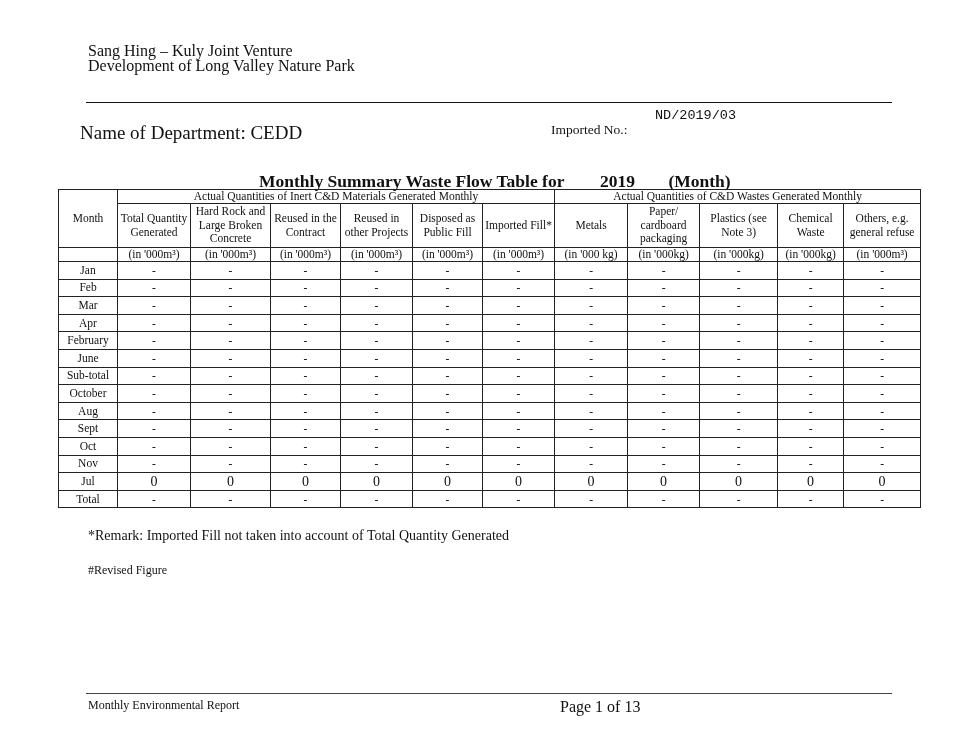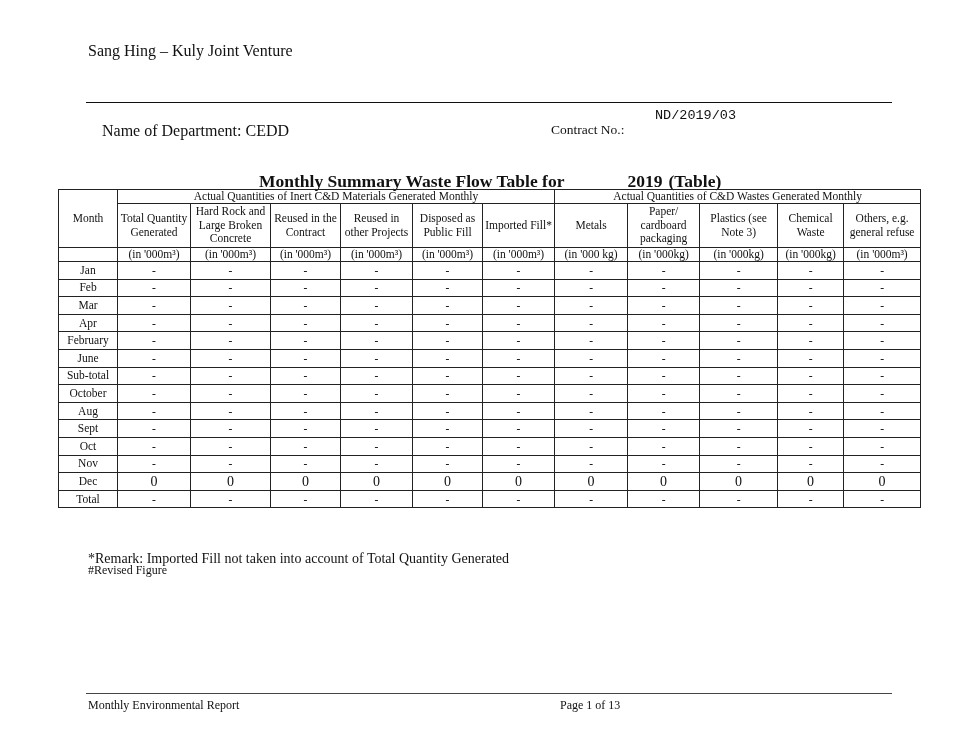--- a/index.html
+++ b/index.html
@@ -2,59 +2,60 @@
 <html><head>
 <meta charset="utf-8">
 <style>
   html, body { margin: 0; padding: 0; background: #ffffff; }
   body {
     width: 979px; height: 755px; position: relative; overflow: hidden;
     font-family: "Liberation Serif", "DejaVu Serif", serif; color: #111;
   }
   .hdr { position: absolute; left: 88px; top: 44px; font-size: 16px; line-height: 14.5px; }
   .hdr-rule { position: absolute; left: 86px; top: 102px; width: 806px; height: 0; border-top: 1.6px solid #111; }
-  .dept { position: absolute; left: 102px; top: 122px; font-size: 16px; }
+  .dept { position: absolute; left: 80px; top: 122px; font-size: 19px; }
   .contract-lbl { position: absolute; left: 551px; top: 122px; font-size: 13.5px; }
   .contract-val { position: absolute; left: 655px; top: 108px; font-size: 13.5px; font-family: Liberation Mono, monospace; }
   .title { position: absolute; left: 259px; top: 171px; font-size: 17.5px; font-weight: bold; white-space: nowrap; }
-  .title .year { display: inline-block; width: 90px; text-align: right; border-bottom: 1.5px solid #111; margin: 0 6px 16px 8px; line-height: 16px; }
+  .title .year { display: inline-block; width: 90px; text-align: center; border-bottom: 1.5px solid #111; margin: 0 6px 16px 8px; line-height: 16px; }
   table.wf {
     position: absolute; left: 58px; top: 189px; width: 862px;
     border-collapse: collapse; table-layout: fixed; font-size: 11.5px;
   }
   table.wf td, table.wf th {
     border: 1px solid #222; padding: 0; text-align: center; font-weight: normal;
     line-height: 13px; overflow: hidden; white-space: nowrap;
   }
   table.wf { border: 1.5px solid #222; }
   .grp { height: 14px; }
   .colh { height: 43px; white-space: normal !important; line-height: 13.5px !important; }
   .unit { height: 13px; margin-top: 35px; }
   .drow td { height: 16.6px; }
   .drow.zero td.v { font-size: 14px; }
-  .remark { position: absolute; left: 88px; top: 528px; font-size: 14px; margin-top: 23px; }
+  .remark { position: absolute; left: 88px; top: 528px; font-size: 14px; }
   .revised { position: absolute; left: 88px; top: 563px; font-size: 12px; }
   .ftr-rule { position: absolute; left: 86px; top: 693px; width: 806px; height: 0; border-top: 1.4px solid #444; }
   .ftr-left { position: absolute; left: 88px; top: 698px; font-size: 12px; }
-  .ftr-right { position: absolute; left: 560px; top: 698px; font-size: 12px; text-align: right; }
+  .ftr-right { position: absolute; left: 560px; top: 698px; font-size: 16px; text-align: right; }
 </style>
 </head>
 <body>
 
 <div class="hdr">
   <div>Sang Hing – Kuly Joint Venture</div>
+  <div>Development of Long Valley Nature Park</div>
 </div>
 <div class="hdr-rule"></div>
 
 <div class="dept">Name of Department: CEDD</div>
-<div class="contract-lbl">Contract No.:</div>
+<div class="contract-lbl">Imported No.:</div>
 <div class="contract-val">ND/2019/03</div>
 
 <div class="title">
-  <span>Monthly Summary Waste Flow Table for</span><span class="year">2019</span><span>(Table)</span>
+  <span>Monthly Summary Waste Flow Table for</span><span class="year">2019</span><span>(Month)</span>
 </div>
 
 <table class="wf">
   <colgroup>
     <col style="width:59px">
       <col style="width:73px">
       <col style="width:80px">
       <col style="width:70px">
     <col style="width:72px">
       <col style="width:70px">
@@ -262,21 +263,21 @@
         <td class="v">-</td>
         <td class="v">-</td>
         <td class="v">-</td>
         <td class="v">-</td>
         <td class="v">-</td>
         <td class="v">-</td>
         <td class="v">-</td>
         <td class="v">-</td>
       </tr>
       <tr class="drow zero">
-        <td>Dec</td>
+        <td>Jul</td>
         <td class="v">0</td>
         <td class="v">0</td>
         <td class="v">0</td>
         <td class="v">0</td>
         <td class="v">0</td>
         <td class="v">0</td>
         <td class="v">0</td>
         <td class="v">0</td>
         <td class="v">0</td>
         <td class="v">0</td>

